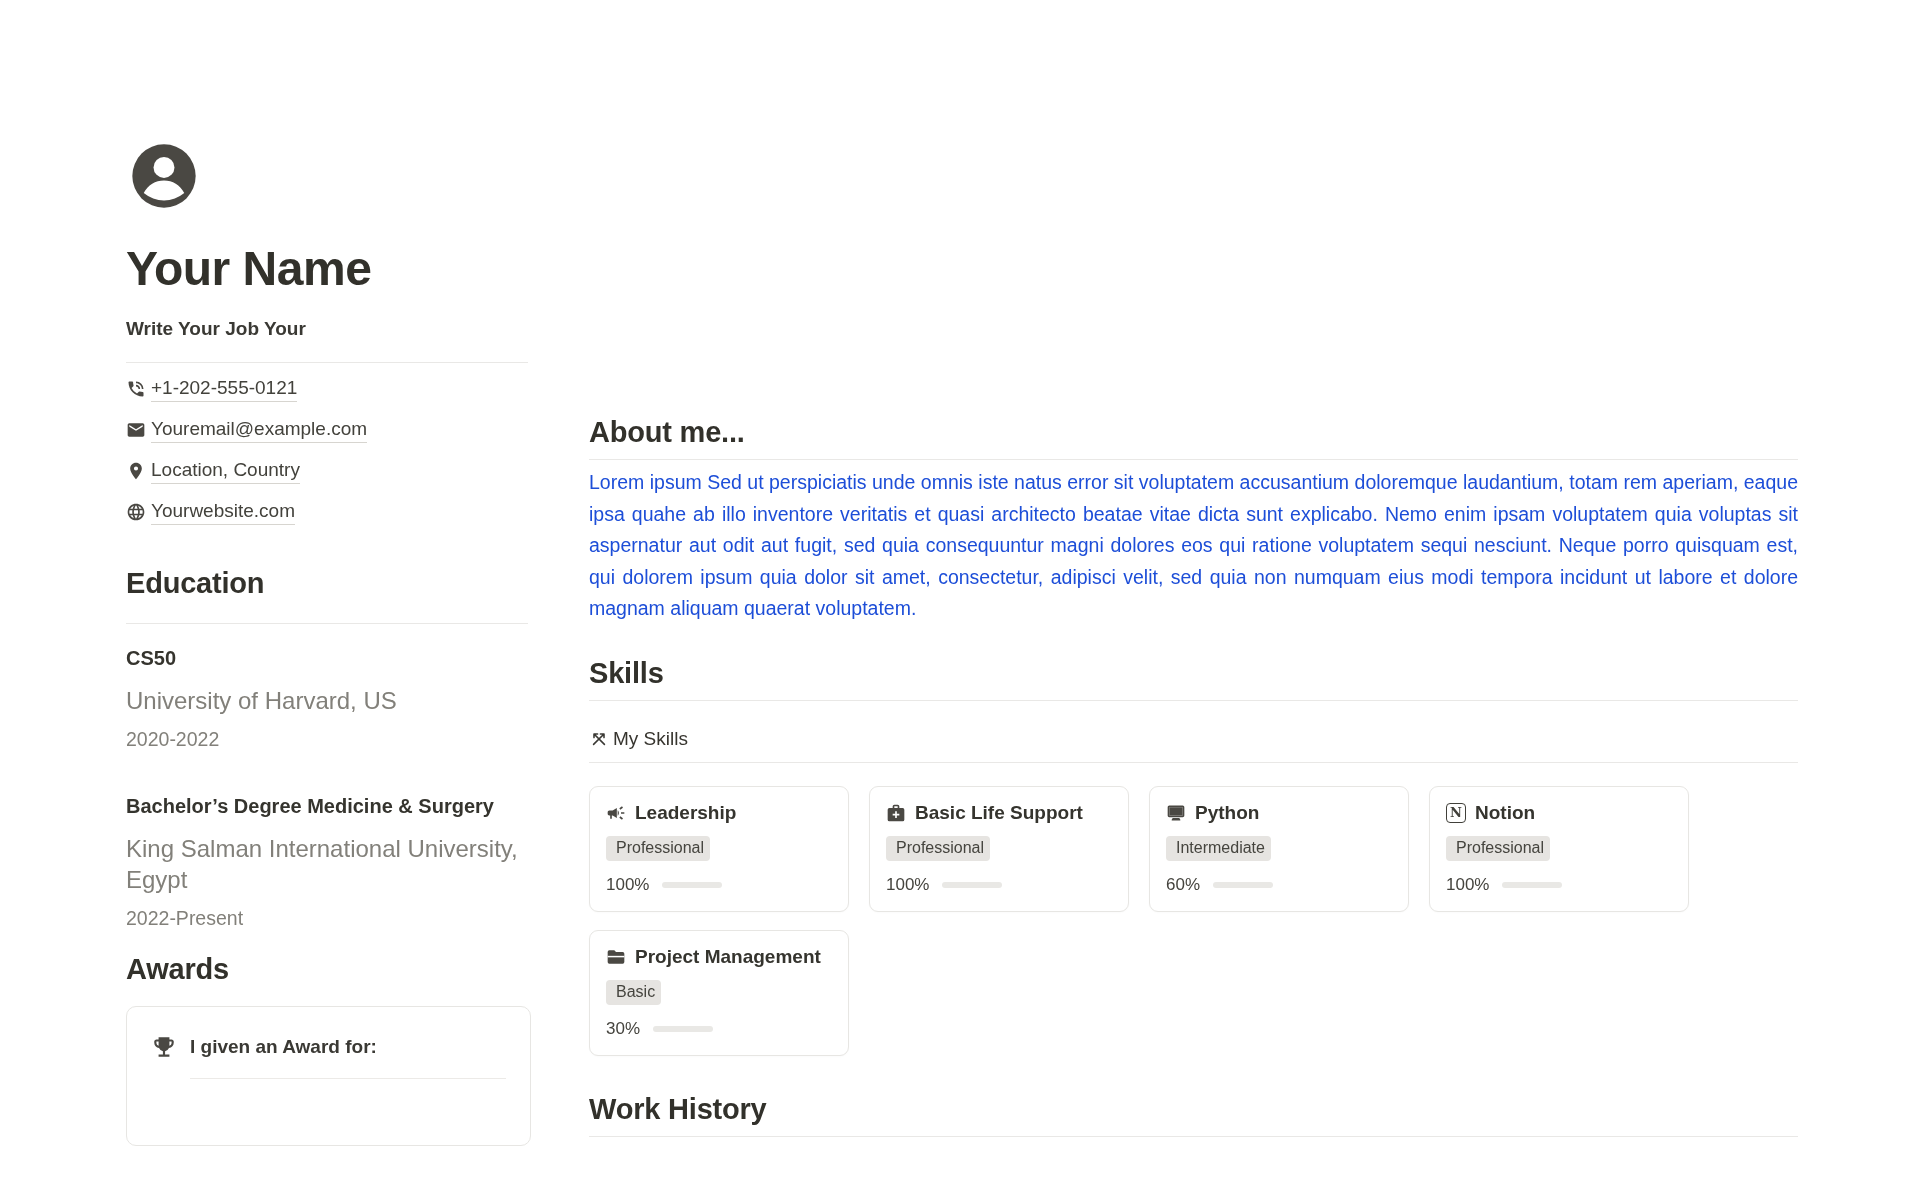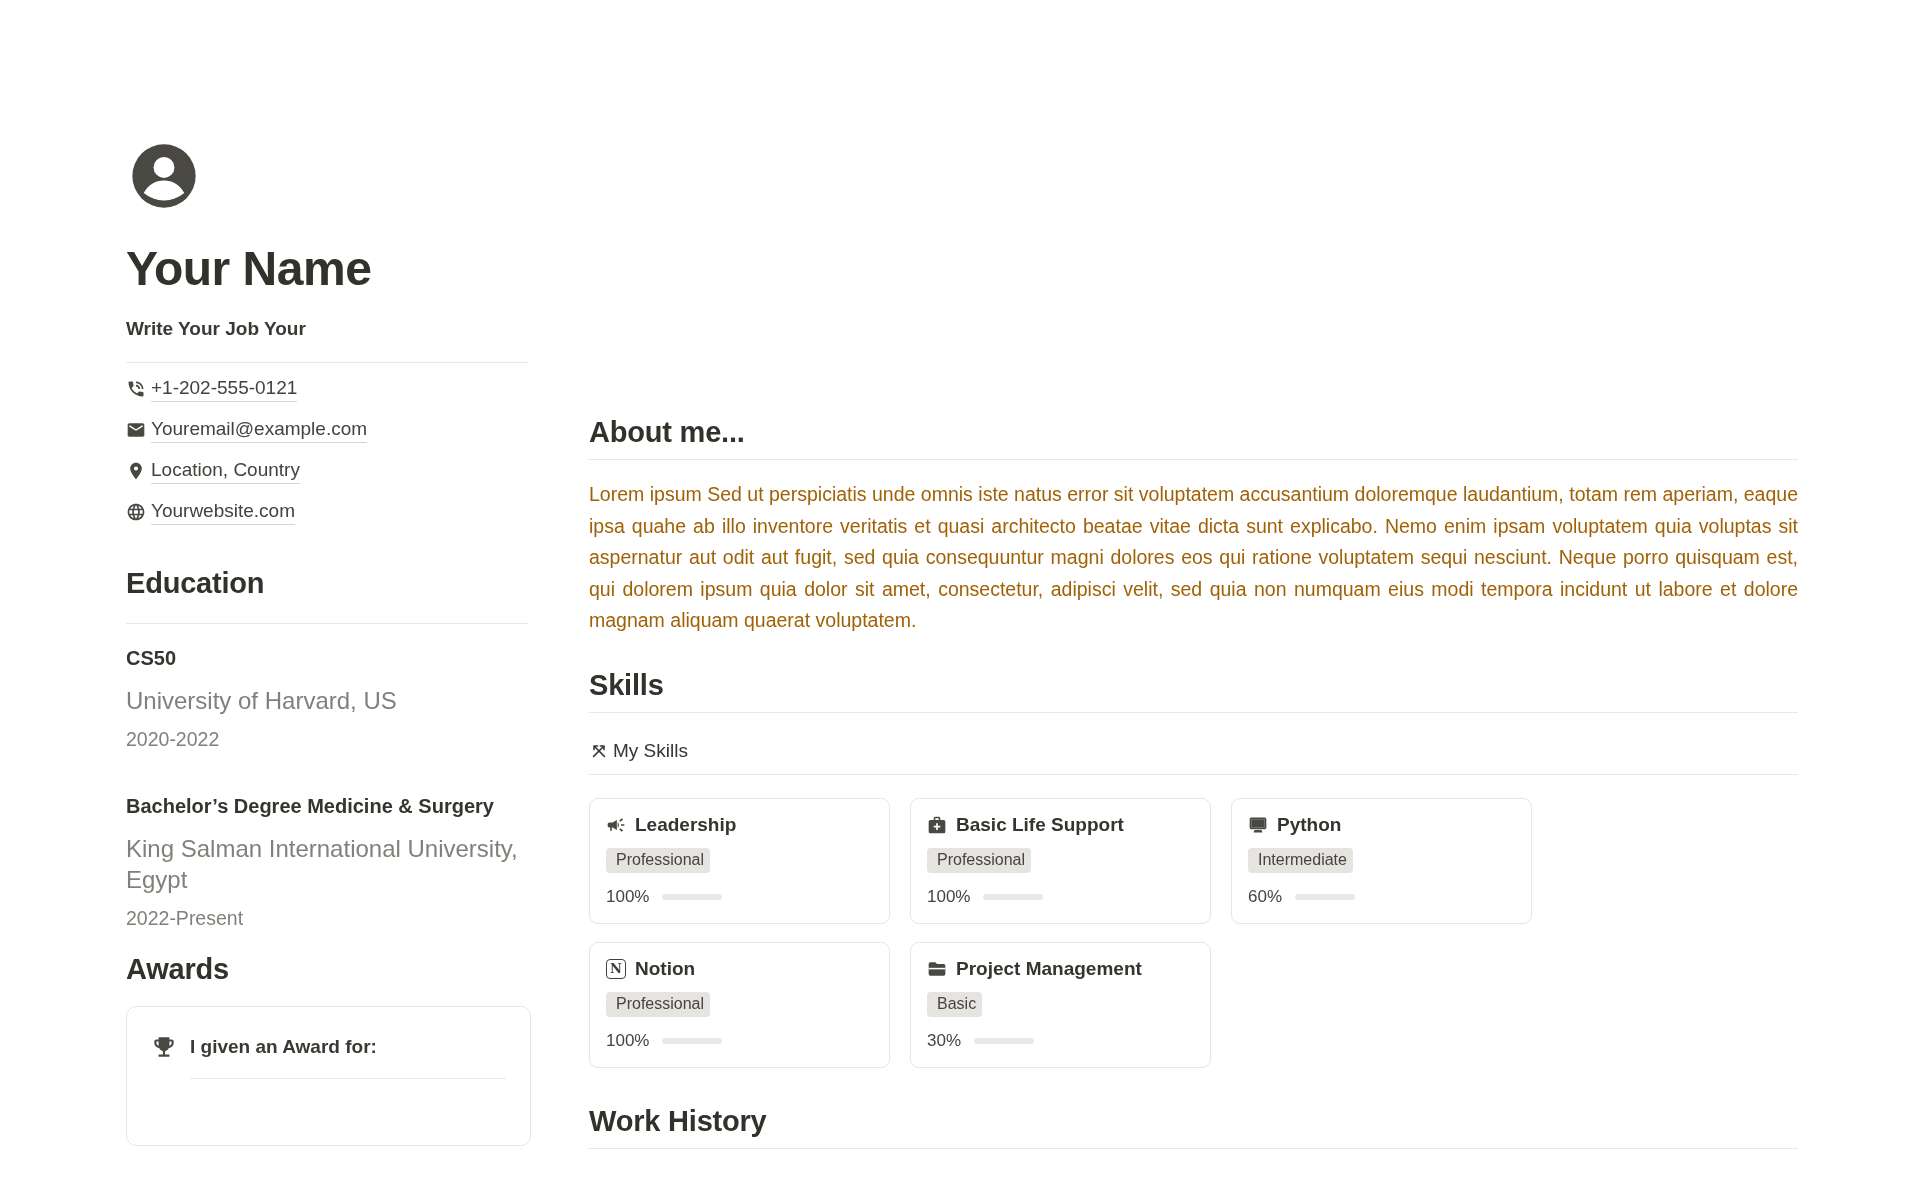--- a/index.html
+++ b/index.html
@@ -34,30 +34,30 @@
 
   .award-card { margin-top:19px; border:1px solid #e7e6e3; border-radius:10px; width:405px; height:140px;
     padding:27px 24px 0 24px; background:#fff; cursor:pointer; }
   .award-head { display:flex; align-items:center; gap:13px; }
   .award-head svg { width:26px; height:26px; }
   .award-label { font-size:19px; font-weight:700; color:#3a3934; }
   .award-line { height:1px; background:#eceae7; margin:18px 0 0 39px; }
 
   
   .right-col .divider { margin-top:9px; }
-  .about-text { margin-top:19px; font-size:19.5px; line-height:31.5px; color:#a16207; text-align:justify; }
+  .about-text { margin-top:7px; font-size:19.5px; line-height:31.5px; color:#1d4ed8; text-align:justify; }
 
   .sec-skills { margin-top:31px; }
   .gallery-label-row { display:flex; align-items:center; gap:4px; margin-top:24px; height:28px; }
   .gallery-label-row svg { width:20px; height:20px; }
   .gallery-label { font-size:19px; color:#37352f; }
   .gallery-divider { margin-top:9px; }
 
   .cards { display:flex; flex-wrap:wrap; gap:18px 20px; margin-top:23px; }
-  .skill-card { width:301px; height:126px; border:1px solid #e7e6e3; border-radius:9px; background:#fff;
+  .skill-card { width:260px; height:126px; border:1px solid #e7e6e3; border-radius:9px; background:#fff;
     padding:15px 16px; cursor:pointer; box-shadow:0 1px 2px rgba(15,15,15,0.02); }
   .skill-title { display:flex; align-items:center; gap:9px; }
   .skill-title svg { width:20px; height:20px; flex-shrink:0; }
   .skill-name { font-size:19px; font-weight:700; color:#35342e; white-space:nowrap; }
   .notion-glyph { width:20px; height:20px; border:1.6px solid #41403a; border-radius:4px; display:flex;
     align-items:center; justify-content:center; font-family:"DejaVu Serif","Liberation Serif",serif;
     font-weight:700; font-size:13px; color:#41403a; flex-shrink:0; }
   .skill-pill { display:inline-block; margin-top:12px; background:#e6e4e1; border-radius:4px;
     padding:3px 6px 4px 10px; font-size:16px; color:#45443e; }
   .skill-progress { display:flex; align-items:center; gap:13px; margin-top:14px; }

